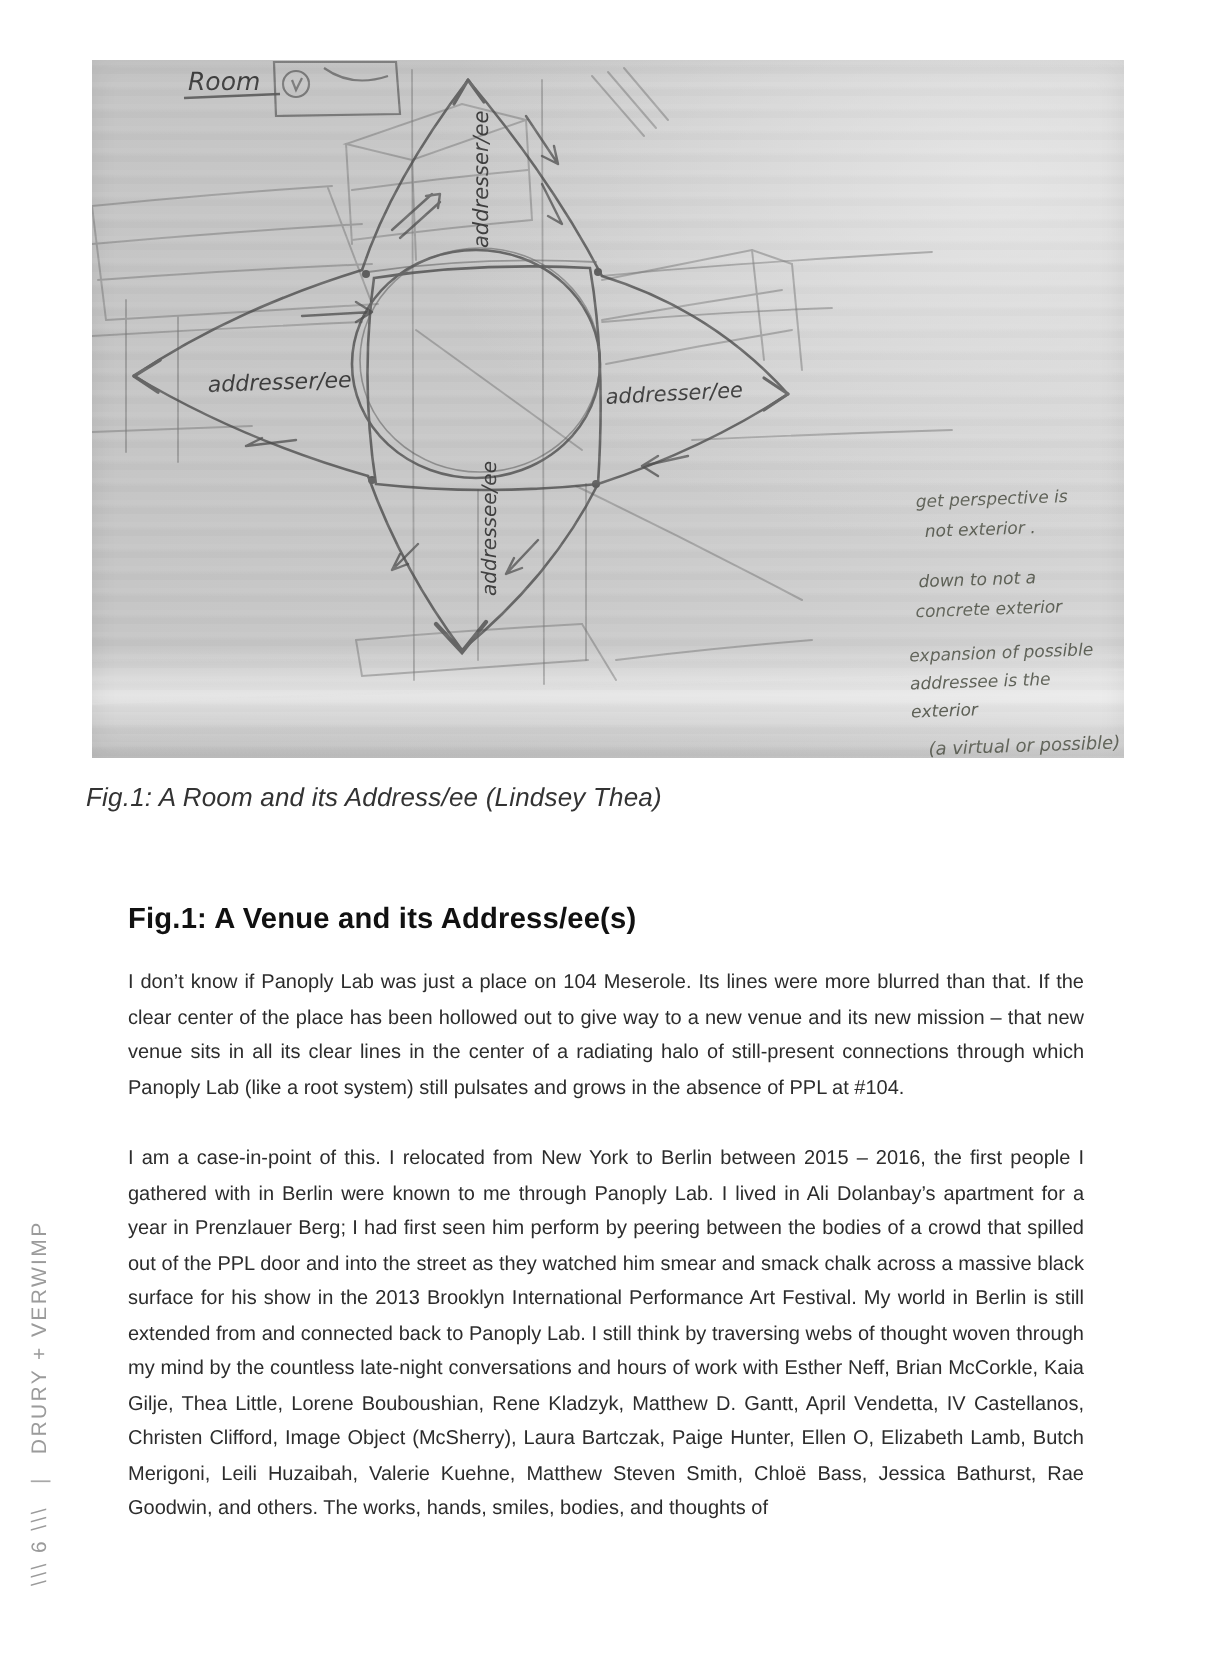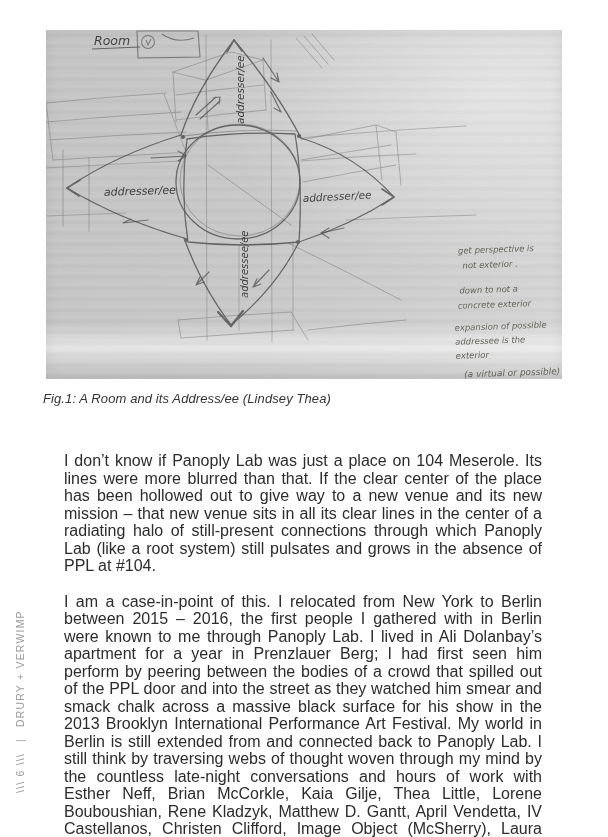--- a/index.html
+++ b/index.html
@@ -25,21 +25,21 @@
   .hand{font-style:italic;fill:#3e3e3e;}
   .note{font-style:italic;fill:#5e6157;}
   
   .caption{
     position:absolute;left:43px;top:391px;width:500px;
     font-style:italic;font-size:13px;color:#333;letter-spacing:.1px;
   }
   
   .content{position:absolute;left:64px;top:452px;width:478px;color:#2c2c2c;}
   .heading{font-weight:bold;font-size:14.6px;color:#111;margin:0 0 15px 0;letter-spacing:.1px;}
-  .para{font-size:16px;line-height:17.5px;text-align:justify;margin:0 0 18px 0;}
+  .para{font-size:10px;line-height:17.5px;text-align:justify;margin:0 0 18px 0;}
   
   .sidebar{
     position:absolute;left:14px;top:793px;transform-origin:0 0;transform:rotate(-90deg);
     display:flex;align-items:center;gap:11px;white-space:nowrap;
     font-size:10.5px;color:#9b9b9b;letter-spacing:1.2px;
   }
   .sidebar .divider{color:#a8a8a8;}
 </style>
 </head>
 <body>
@@ -167,20 +167,21 @@
       <text x="408" y="313" class="note" font-size="8.5">addressee is the</text>
       <text x="408" y="327" class="note" font-size="8.5">exterior</text>
       <text x="416" y="346" class="note" font-size="9">(a virtual or possible)</text>
     </g>
   </svg>
 </figure>
 
 <div class="caption">Fig.1: A Room and its Address/ee (Lindsey Thea)</div>
 
 <main class="content">
+  <h2 class="heading">Fig.1: A Venue and its Address/ee(s)</h2>
   <p class="para">I don’t know if Panoply Lab was just a place on 104 Meserole. Its lines were more blurred than that. If the clear center of the place has been hollowed out to give way to a new venue and its new mission – that new venue sits in all its clear lines in the center of a radiating halo of still-present connections through which Panoply Lab (like a root system) still pulsates and grows in the absence of PPL at #104.</p>
   <p class="para">I am a case-in-point of this. I relocated from New York to Berlin between 2015 – 2016, the first people I gathered with in Berlin were known to me through Panoply Lab. I lived in Ali Dolanbay’s apartment for a year in Prenzlauer Berg; I had first seen him perform by peering between the bodies of a crowd that spilled out of the PPL door and into the street as they watched him smear and smack chalk across a massive black surface for his show in the 2013 Brooklyn International Performance Art Festival. My world in Berlin is still extended from and connected back to Panoply Lab. I still think by traversing webs of thought woven through my mind by the countless late-night conversations and hours of work with Esther Neff, Brian McCorkle, Kaia Gilje, Thea Little, Lorene Bouboushian, Rene Kladzyk, Matthew D. Gantt, April Vendetta, IV Castellanos, Christen Clifford, Image Object (McSherry), Laura Bartczak, Paige Hunter, Ellen O, Elizabeth Lamb, Butch Merigoni, Leili Huzaibah, Valerie Kuehne, Matthew Steven Smith, Chloë Bass, Jessica Bathurst, Rae Goodwin, and others. The works, hands, smiles, bodies, and thoughts of</p>
 </main>
 
 <div class="sidebar">
   <span>\\\ 6 \\\</span>
   <span class="divider">|</span>
   <span>DRURY + VERWIMP</span>
 </div>
 

